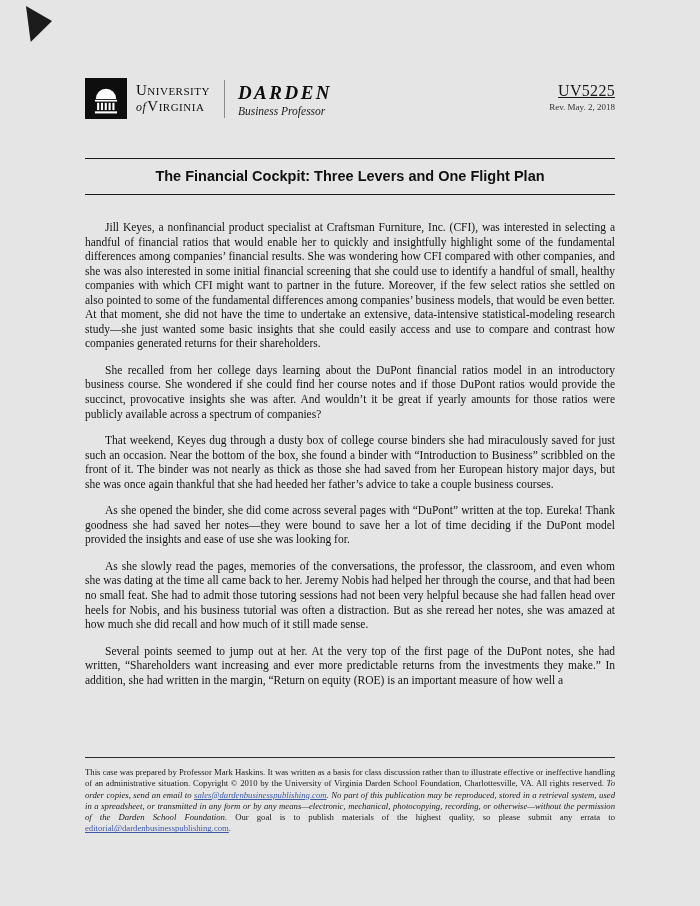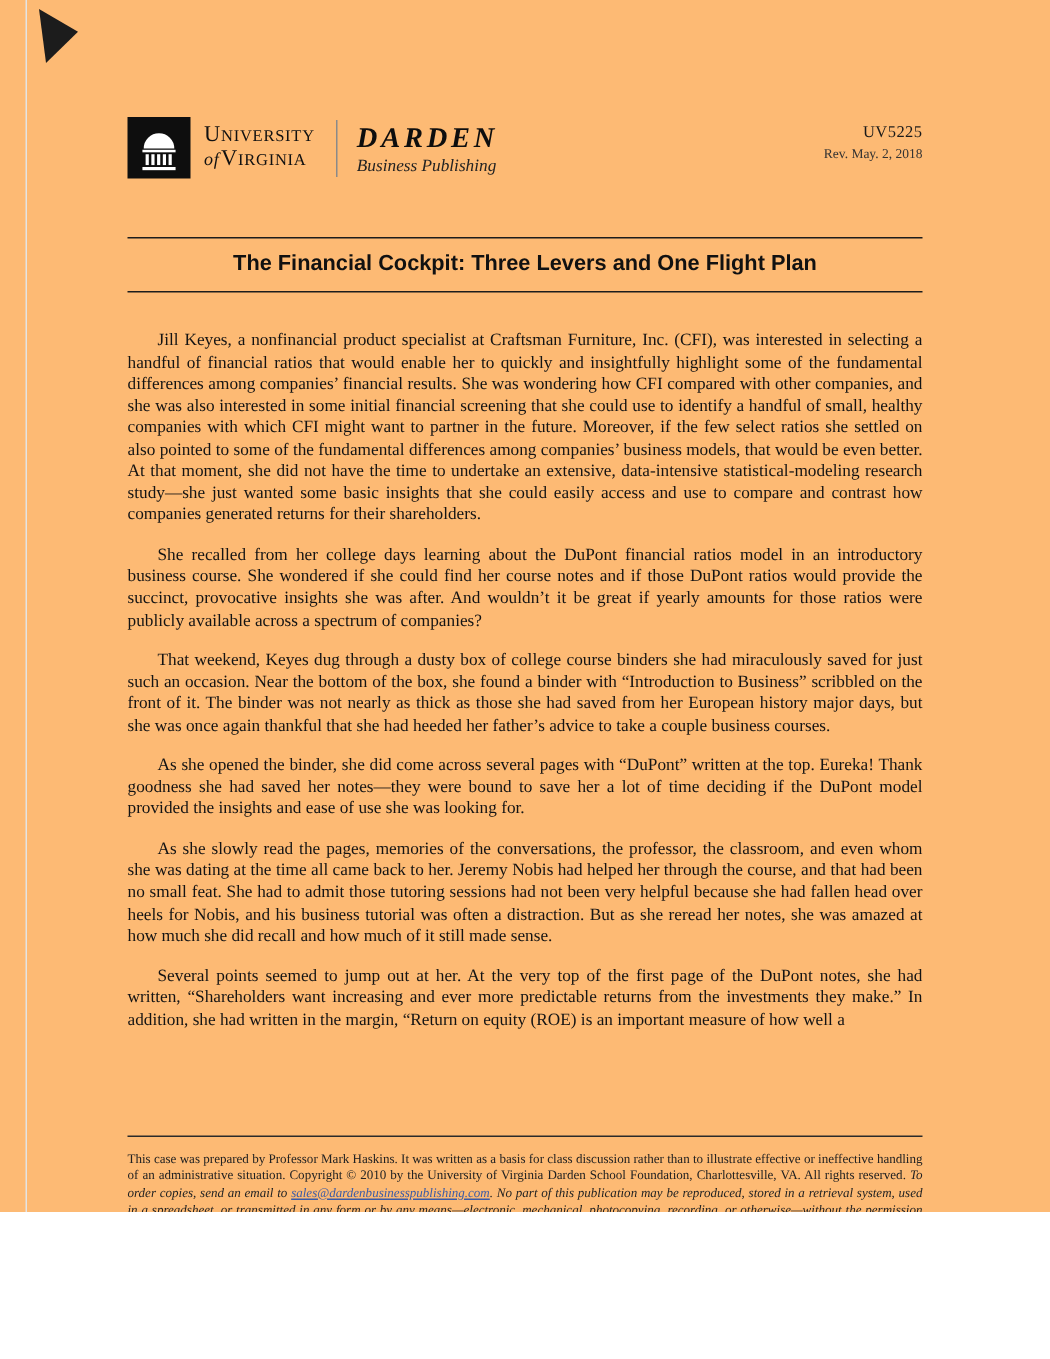--- a/index.html
+++ b/index.html
@@ -1,20 +1,20 @@
 <!DOCTYPE html>
 <html><head>
 <meta charset="utf-8">
 <style>
   html, body { margin: 0; padding: 0; background: #ffffff; }
   .page {
     position: relative;
     width: 700px;
-    height: 808px;
-    background: #fdba74;
+    height: 906px;
+    background: #e5e5e5;
     font-family: "Liberation Serif", serif;
     color: #1a1a1a;
     overflow: hidden;
     box-sizing: border-box;
   }
   .edge-line {
     position: absolute;
     left: 17px; top: 0; bottom: 0;
     width: 1px;
     background: #e4e4e4;
@@ -66,21 +66,21 @@
     font-size: 19px;
     letter-spacing: 2.5px;
     color: #0e0e0e;
   }
   .darden-sub {
     font-size: 11.5px;
     margin-top: 4px;
     color: #222;
   }
   .doc-meta { text-align: right; padding-top: 5px; line-height: 1; }
-  .doc-number { font-size: 11px; letter-spacing: 0.3px; }
+  .doc-number { font-size: 16px; letter-spacing: 0.3px; text-decoration: underline; }
   .doc-revision { font-size: 9px; margin-top: 4px; color: #333; }
 
   
   .title-block {
     position: absolute;
     top: 158px; left: 85px; right: 85px;
     border-top: 1.4px solid #1c1c1c;
     border-bottom: 1.4px solid #1c1c1c;
     text-align: center;
     padding: 9px 0 10px;
@@ -161,21 +161,21 @@
           </g>
         </svg>
       </div>
       <div class="uva-wordmark">
         <div>University</div>
         <div><span class="of">of</span><span>Virginia</span></div>
       </div>
       <div class="logo-divider"></div>
       <div class="darden-block">
         <div class="darden-name">DARDEN</div>
-        <div class="darden-sub">Business Publishing</div>
+        <div class="darden-sub">Business Professor</div>
       </div>
     </div>
     <div class="doc-meta">
       <div class="doc-number">UV5225</div>
       <div class="doc-revision">Rev. May. 2, 2018</div>
     </div>
   </header>
 
   <div class="title-block">
     <h1>The Financial Cockpit: Three Levers and One Flight Plan</h1>

